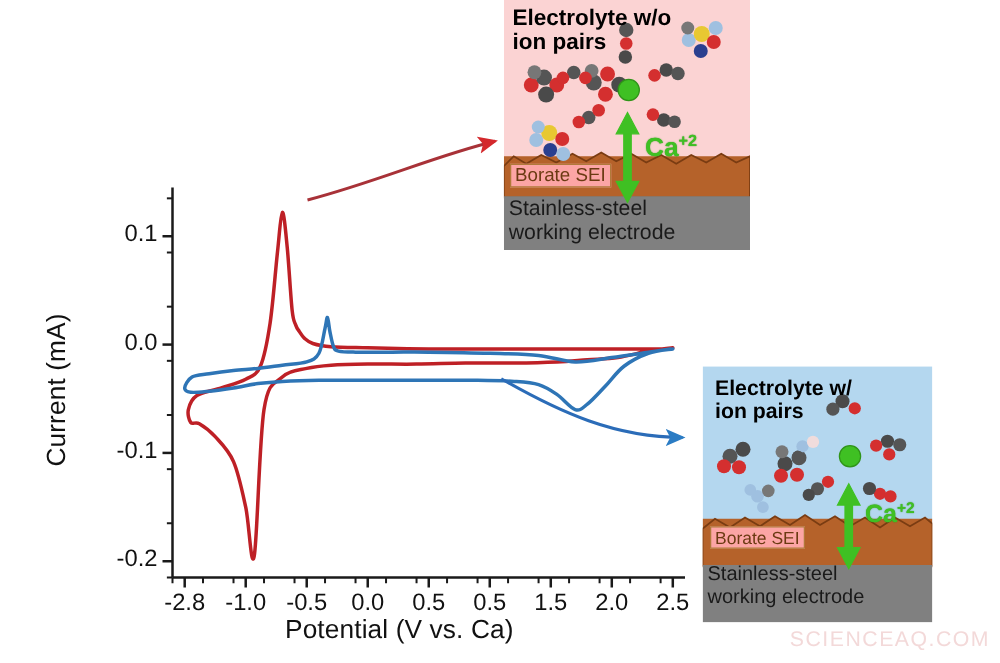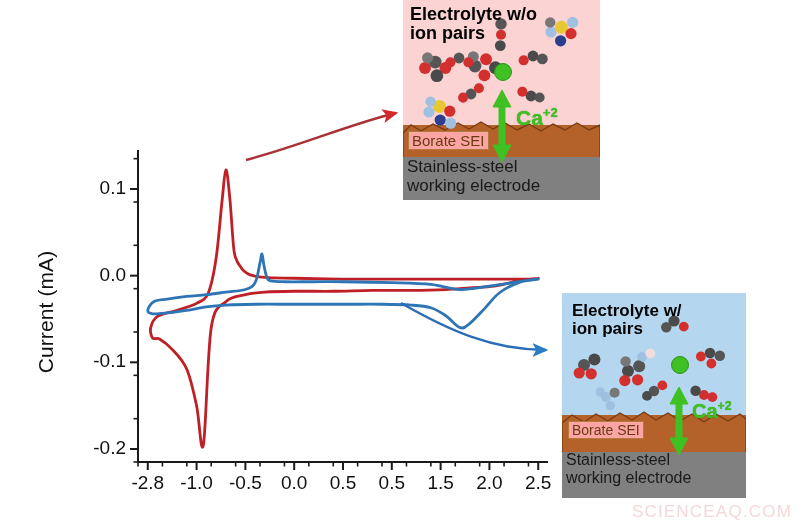--- a/index.html
+++ b/index.html
@@ -123,20 +123,21 @@
         <div class="tick-label" style="left: 508.238px; top: 472px;">2.5</div>
       </div>
     <div id="ytick-labels">
         <div class="tick-label ytick-label" style="left: 70px; top: 177px;">0.1</div>
         <div class="tick-label ytick-label" style="left: 70px; top: 263.667px;">0.0</div>
         <div class="tick-label ytick-label" style="left: 70px; top: 350.333px;">-0.1</div>
         <div class="tick-label ytick-label" style="left: 70px; top: 437px;">-0.2</div>
       </div>
 
     
+    <div class="abs axis-title" id="x-axis-title">Potential (V vs. Ca)</div>
     <div class="abs axis-title" id="y-axis-title">Current (mA)</div>
   </div>
 
   <svg class="abs" style="left:0;top:0;" width="800" height="530">
     <defs>
       <marker id="ah-red" markerWidth="7" markerHeight="7" refX="5.6" refY="3.2" orient="auto" markerUnits="strokeWidth">
         <path d="M0,0.3 L6.6,3.2 L0,6.1 L1.5,3.2 Z" fill="#d4282c"></path>
       </marker>
       <marker id="ah-blue" markerWidth="7" markerHeight="7" refX="5.6" refY="3.2" orient="auto" markerUnits="strokeWidth">
         <path d="M0,0.3 L6.6,3.2 L0,6.1 L1.5,3.2 Z" fill="#2b7cc4"></path>

